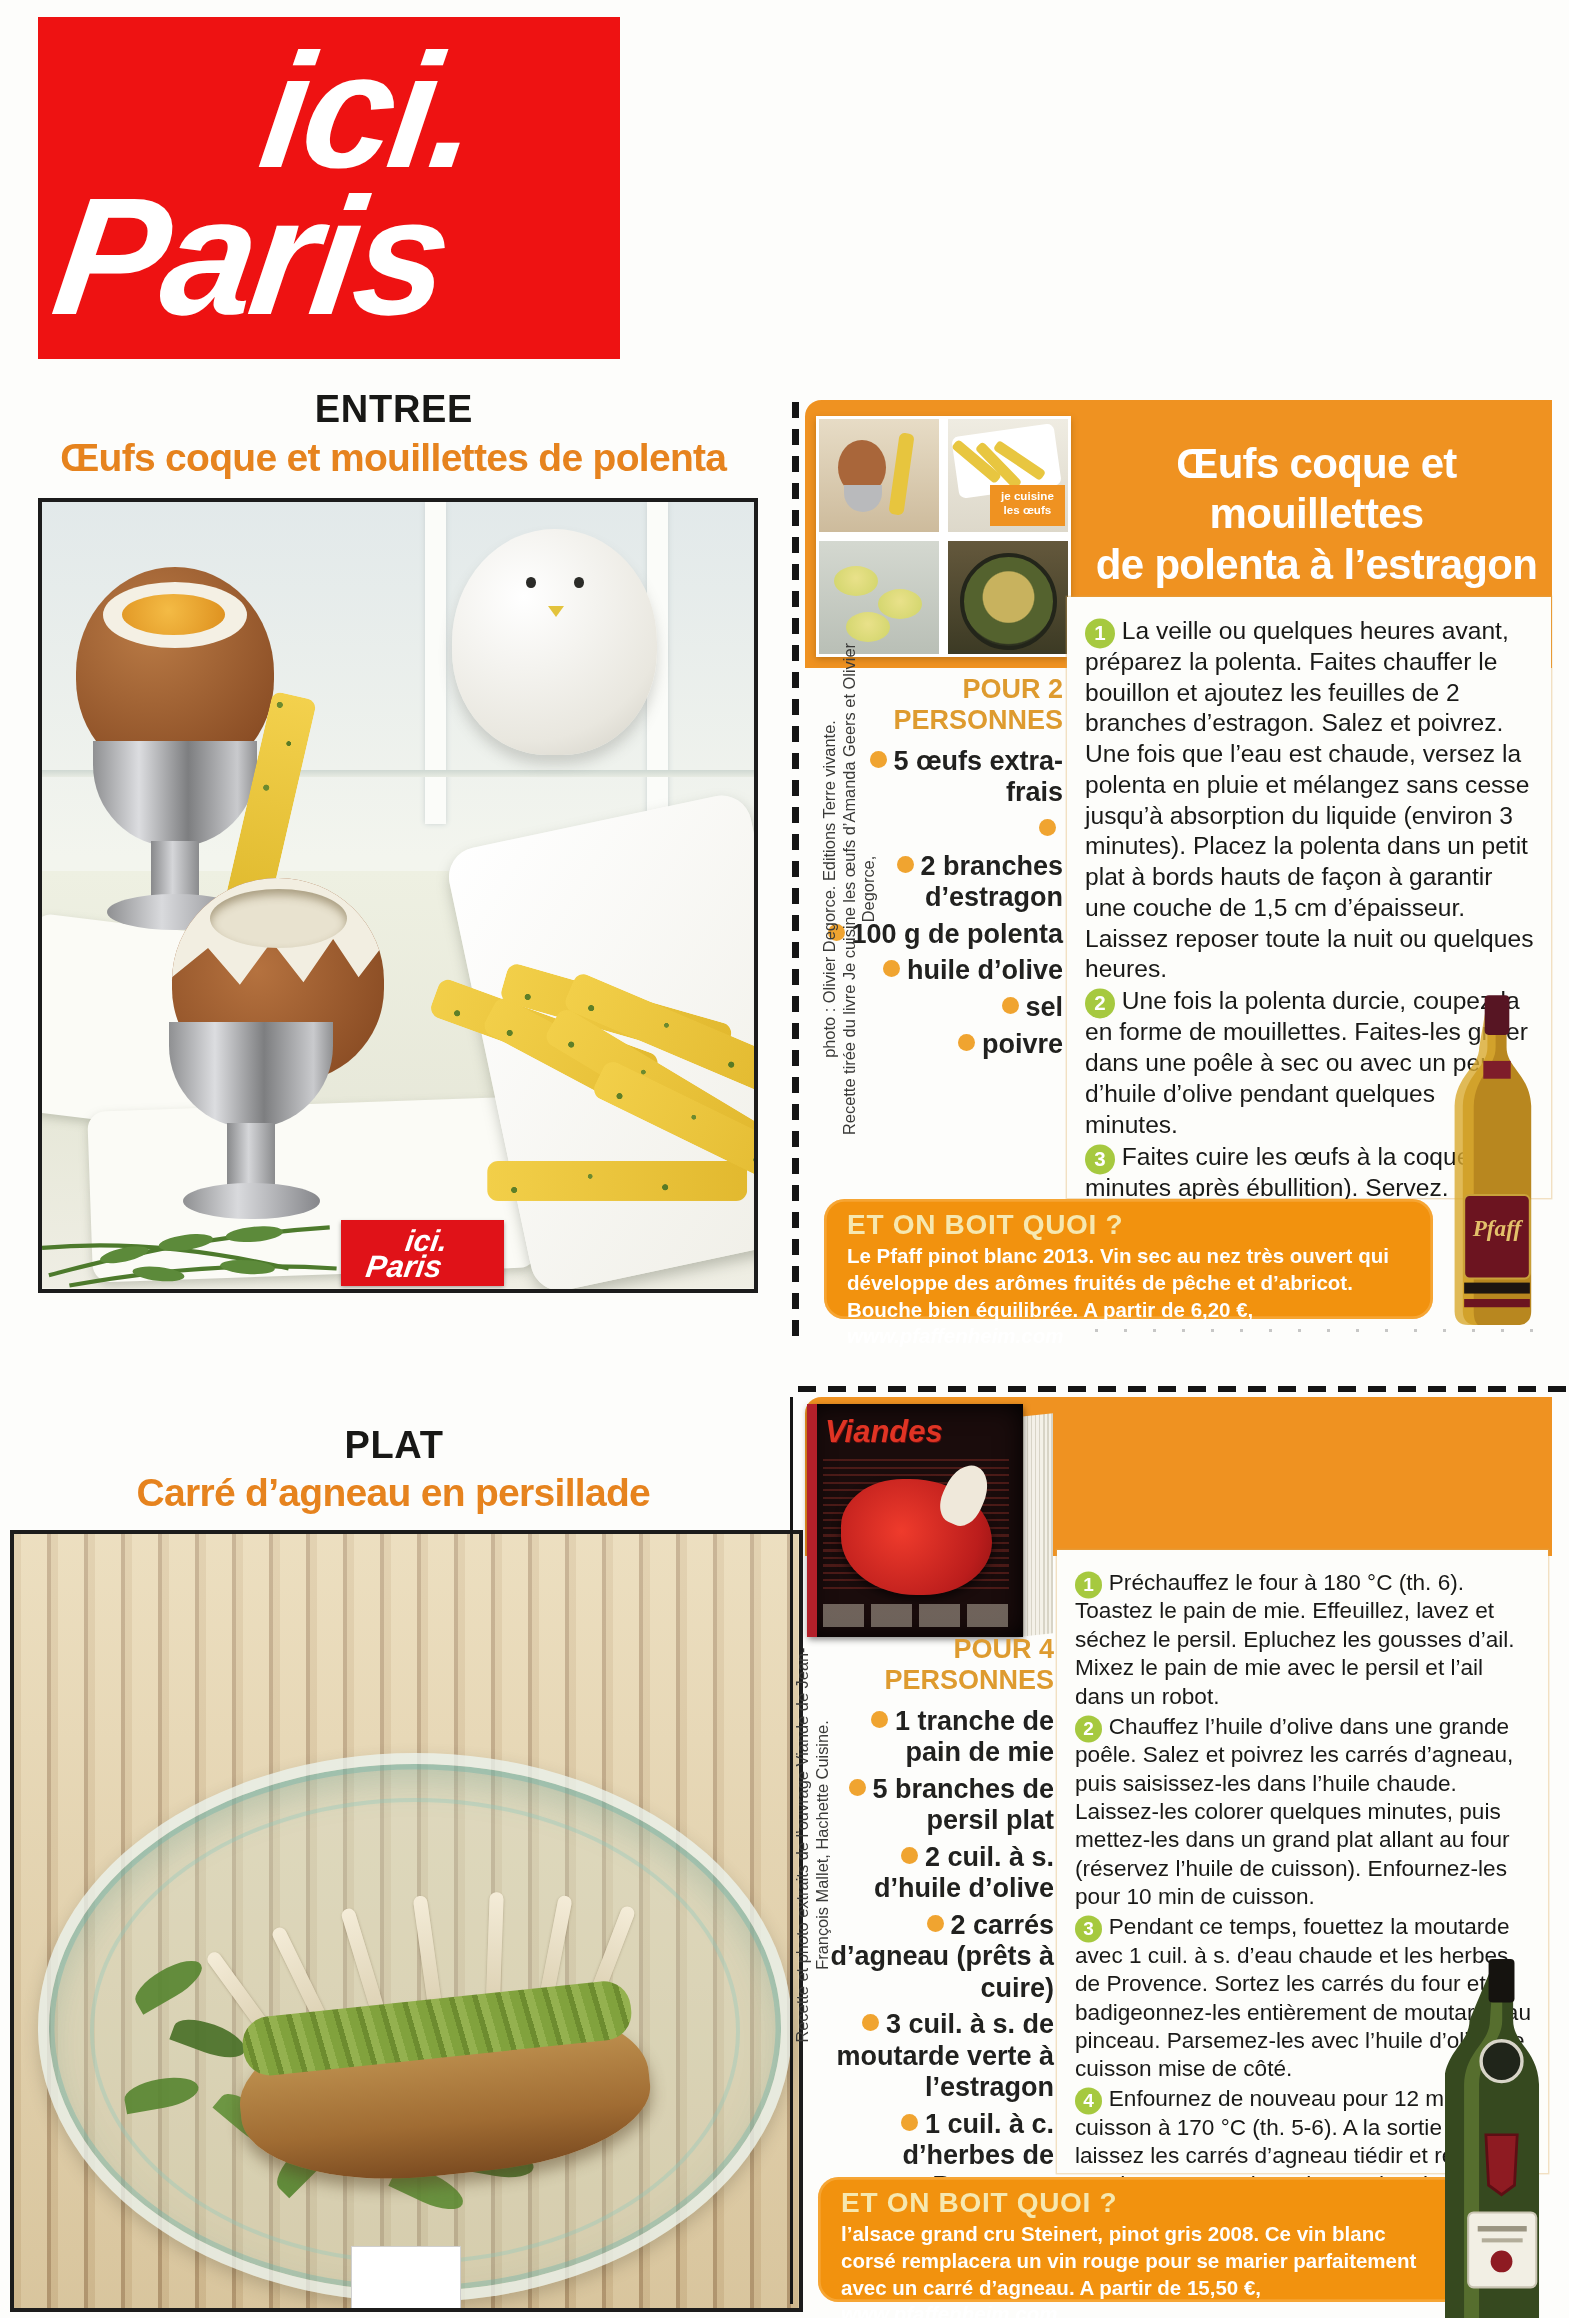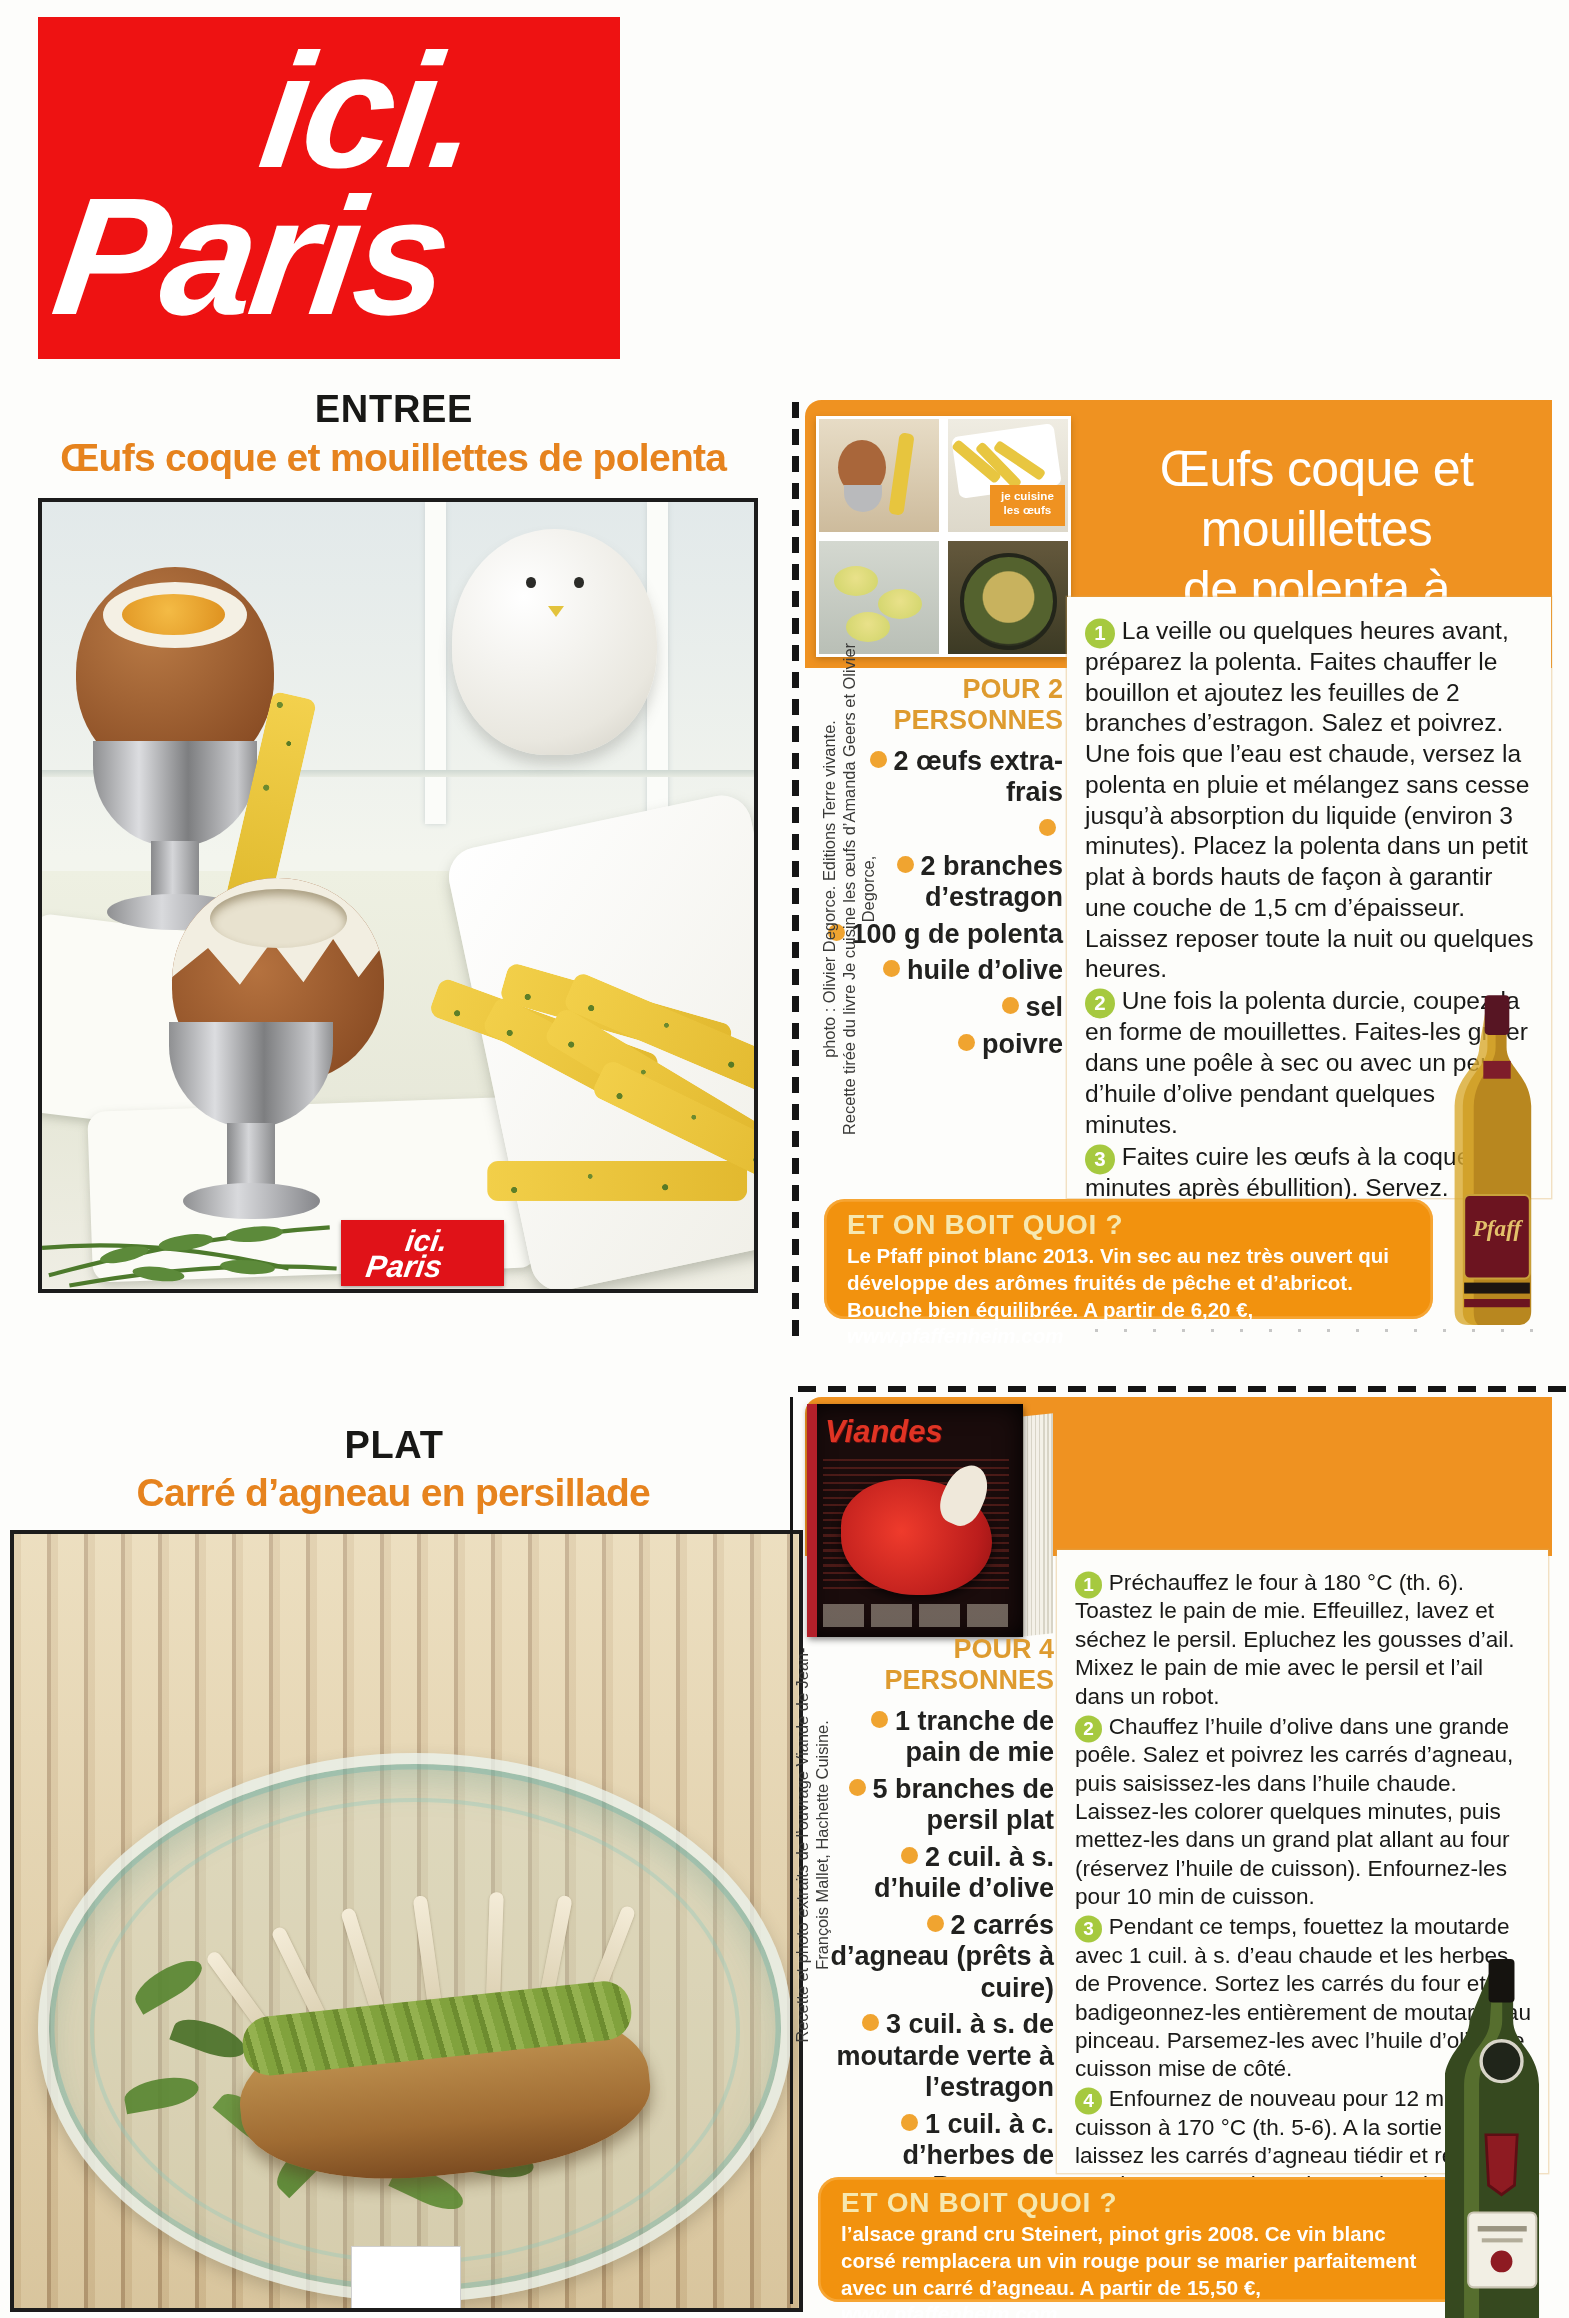--- a/index.html
+++ b/index.html
@@ -125,21 +125,21 @@
   
   .dash-v{position:absolute;left:792px;top:402px;width:6.8px;height:935px;
         background:repeating-linear-gradient(180deg,#151515 0 16.4px,transparent 16.4px 27px);}
   .dash-h{position:absolute;left:798px;top:1386px;width:772px;height:6.2px;
         background:repeating-linear-gradient(90deg,#151515 0 18px,transparent 18px 30px);}
   .solid-v{position:absolute;left:790px;top:1397px;width:3.4px;height:907px;background:#161616;}
 
   .orange-hdr{position:absolute;background:#ef9221;border-top-left-radius:16.4px;}
   .hdr1{left:805px;top:400px;width:747px;height:268px;}
   .hdr2{left:805px;top:1397px;width:747px;height:159px;}
-  .card-title{position:absolute;color:#fff;font-weight:normal;line-height:1.2;letter-spacing:-0.7px;font-size:50px;}
+  .card-title{position:absolute;color:#fff;font-weight:bold;line-height:1.2;letter-spacing:-0.7px;font-size:42px;}
   .ct1{left:1081px;top:439px;width:471px;text-align:center;}
   .ct2{left:1095px;top:1422px;width:452px;text-align:left;}
 
   .white-box{position:absolute;background:#fdfdfa;box-shadow:0 0 0 1.4px rgba(220,170,90,.35);}
   .wb1{left:1067px;top:597px;width:484px;height:601px;}
   .wb2{left:1057px;top:1550px;width:491px;height:623px;}
   .steps{padding:19px 16.4px 0 18px;}
   .wb1 .steps{font-size:24.6px;line-height:1.25;}
   .wb2 .steps{font-size:22.6px;line-height:1.26;}
   .step{margin:0 0 1.4px 0;color:#191917;}
@@ -332,21 +332,21 @@
         <p class="step"><span class="stepnum">2</span><span>Une fois la polenta durcie, coupez-la en forme de mouillettes. Faites-les griller dans une poêle à sec ou avec un peu d’huile d’olive pendant quelques minutes.</span></p>
 
         <p class="step"><span class="stepnum">3</span><span>Faites cuire les œufs à la coque (3 minutes après ébullition). Servez.</span></p>
       </div>
   </div>
 
   <div class="ingredients ing1">
     <div class="serving">POUR 2 PERSONNES</div>
     <div>
 
-        <div class="ing-item"><span class="bullet"></span><span>2 œufs extra-frais</span></div>
+        <div class="ing-item"><span class="bullet"></span><span>5 œufs extra-frais</span></div>
 
         <div class="ing-item"><span class="bullet"></span></div>
 
         <div class="ing-item"><span class="bullet"></span><span>2 branches d’estragon</span></div>
 
         <div class="ing-item"><span class="bullet"></span><span>100 g de polenta</span></div>
 
         <div class="ing-item"><span class="bullet"></span><span>huile d’olive</span></div>
 
         <div class="ing-item"><span class="bullet"></span><span>sel</span></div>

